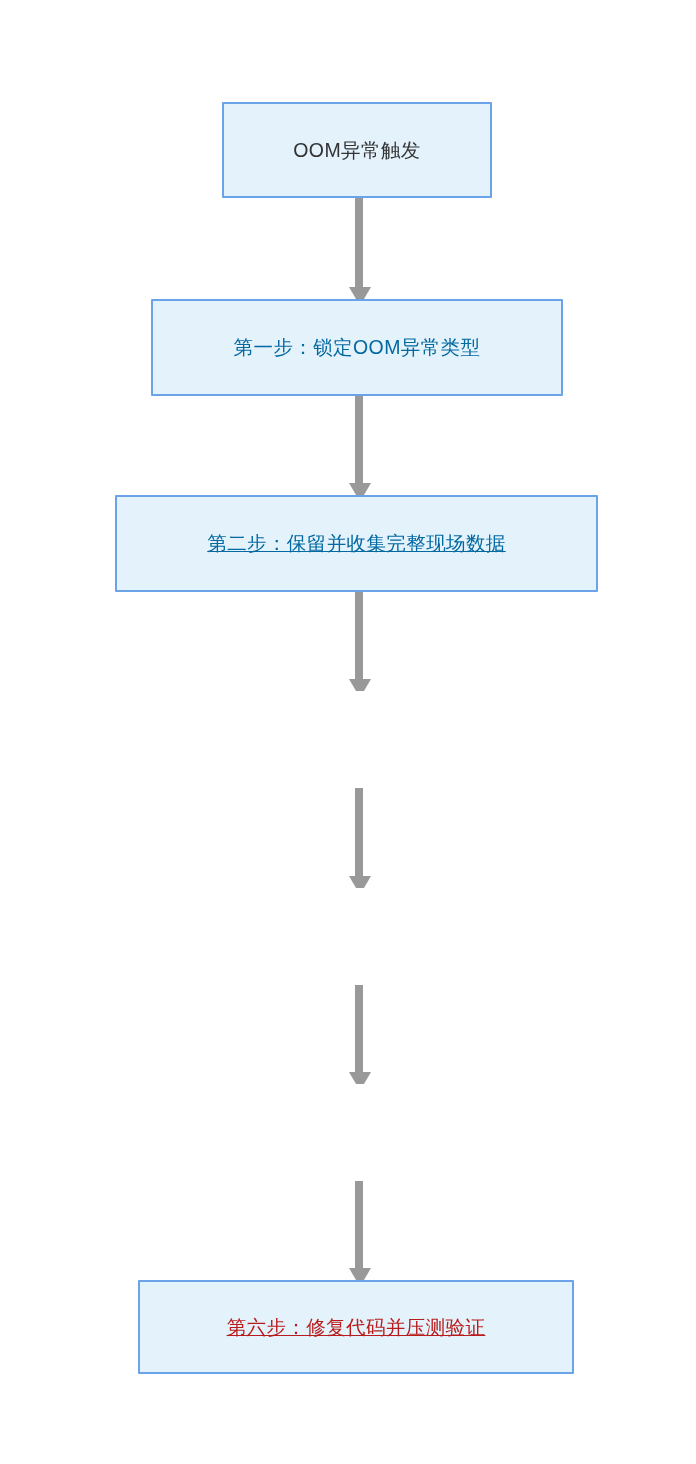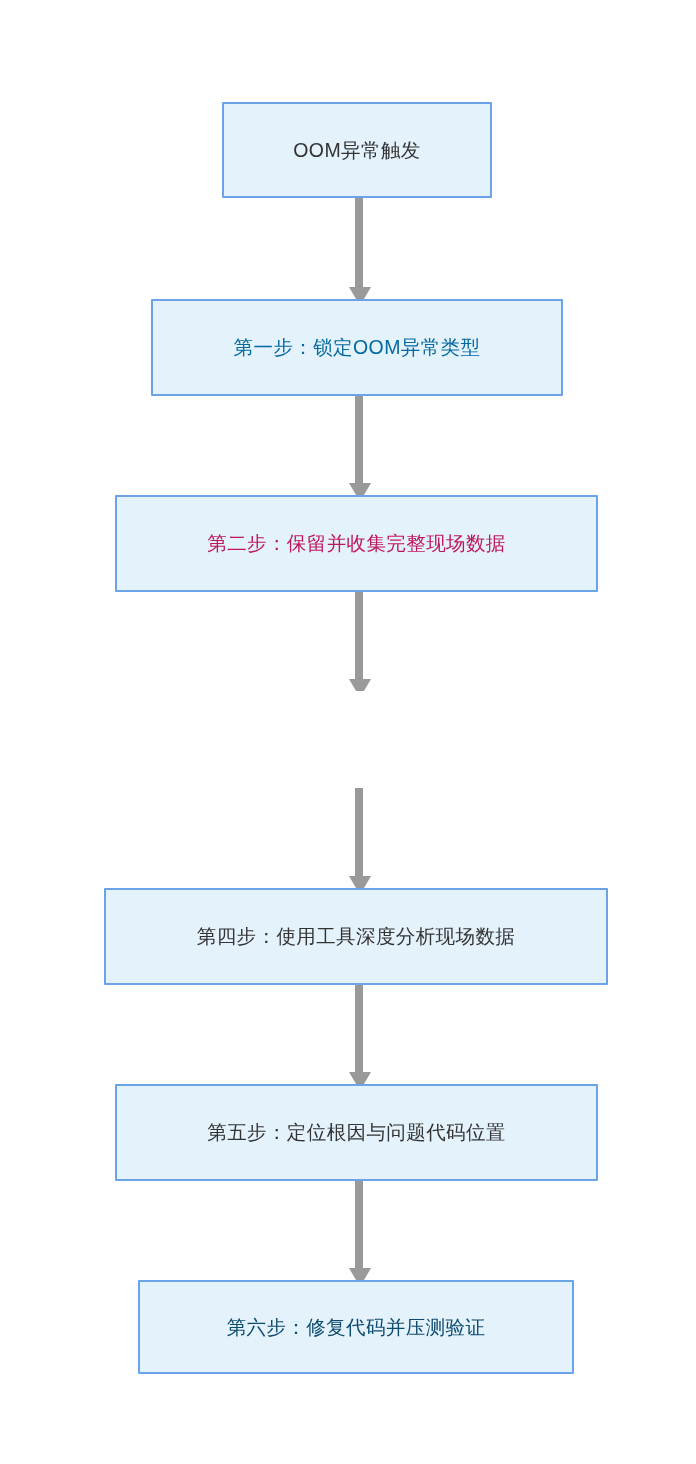--- a/index.html
+++ b/index.html
@@ -100,29 +100,23 @@
 
   <div class="node" id="node-0" style="left: 214px; top: 94px; width: 270px; height: 96px; background: rgb(228, 242, 252); border-color: rgb(106, 163, 232);">
     <span class="node-label" style="color: rgb(51, 51, 51);">OOM异常触发</span>
   </div>
 
   <div class="node" id="node-1" style="left: 143px; top: 291px; width: 412px; height: 97px; background: rgb(228, 242, 252); border-color: rgb(106, 163, 232);">
     <span class="node-label" style="color: #0369a1;">第一步：锁定OOM异常类型</span>
   </div>
 
   <div class="node" id="node-2" style="left: 107px; top: 487px; width: 483px; height: 97px; background: rgb(228, 242, 252); border-color: rgb(106, 163, 232);">
-    <span class="node-label" style="color: #be185d;">第二步：保留并收集完整现场数据</span>
+    <span class="node-label" style="color: #0369a1; text-decoration: underline;">第二步：保留并收集完整现场数据</span>
   </div>
 
 
-  <div class="node" id="node-4" style="left: 96px; top: 880px; width: 504px; height: 97px; background: rgb(228, 242, 252); border-color: rgb(106, 163, 232);">
-    <span class="node-label" style="color: rgb(51, 51, 51);">第四步：使用工具深度分析现场数据</span>
-  </div>
 
-  <div class="node" id="node-5" style="left: 107px; top: 1076px; width: 483px; height: 97px; background: rgb(228, 242, 252); border-color: rgb(106, 163, 232);">
-    <span class="node-label" style="color: rgb(51, 51, 51);">第五步：定位根因与问题代码位置</span>
-  </div>
 
   <div class="node" id="node-6" style="left: 130px; top: 1272px; width: 436px; height: 94px; background: rgb(228, 242, 252); border-color: rgb(106, 163, 232);">
-    <span class="node-label" style="color: #0c4a6e;">第六步：修复代码并压测验证</span>
+    <span class="node-label" style="color: #b91c1c; text-decoration: underline;">第六步：修复代码并压测验证</span>
   </div>
 
 </div>
 
 </body></html>

